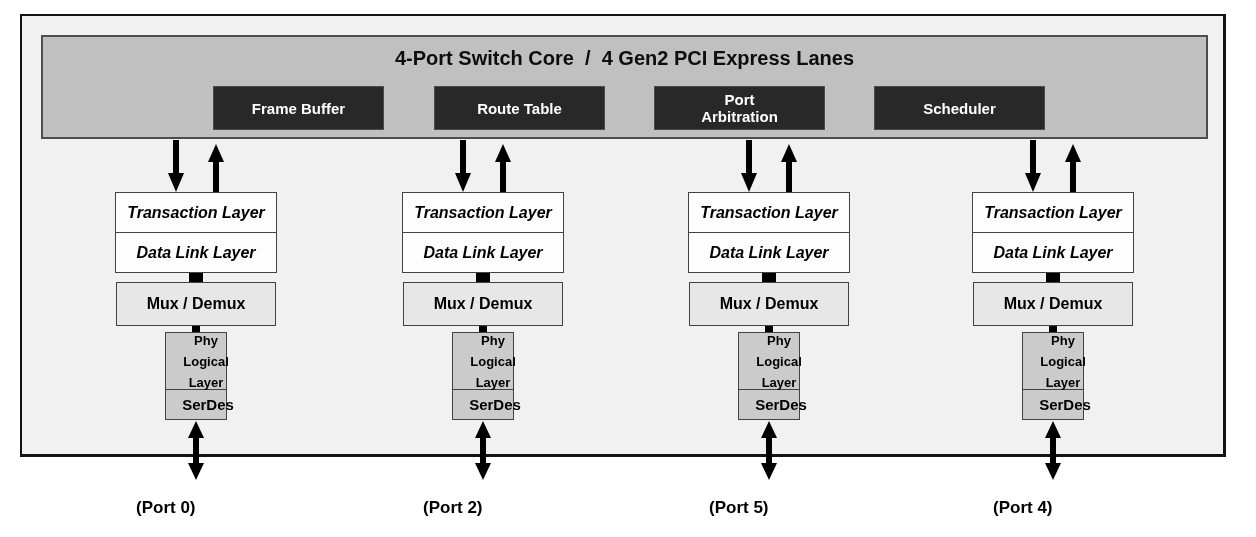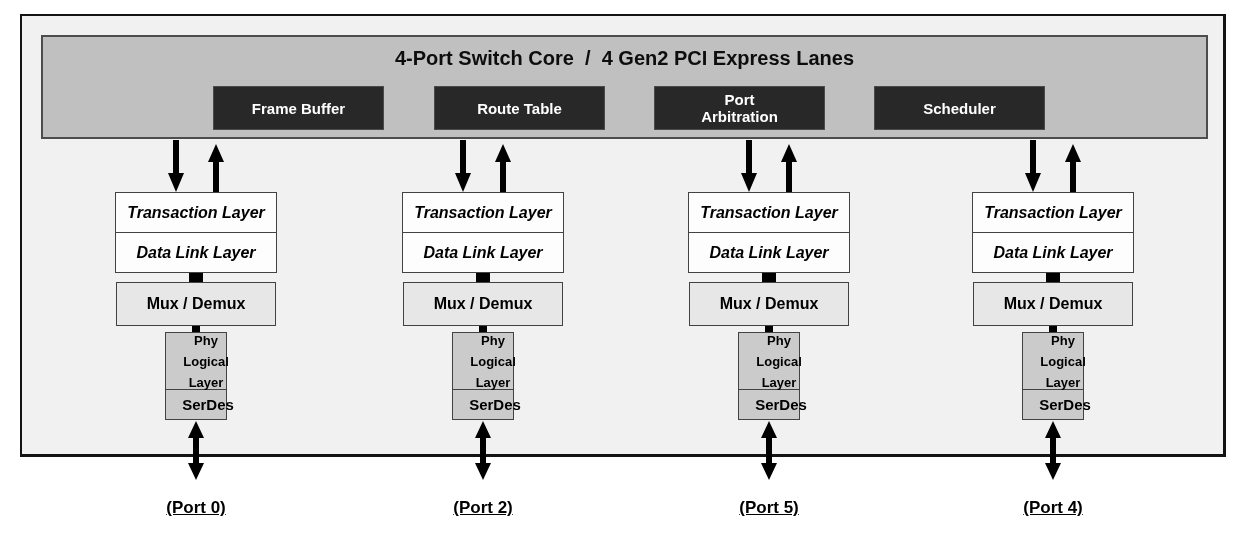--- a/index.html
+++ b/index.html
@@ -53,21 +53,21 @@
   }
   .phy-group{
     position:absolute;left:50px;top:193px;width:62px;box-sizing:border-box;
     background:var(--phy-fill);border:1.5px solid var(--box-border);text-align:center;
   }
   .phy-cell{height:56px;display:flex;align-items:center;justify-content:center;
     font-size:13px;line-height:21px;white-space:pre-line;padding-left:20px;}
   .serdes-cell{height:29px;border-top:1.5px solid var(--box-border);
     display:flex;align-items:center;justify-content:center;font-size:15px;padding-left:24px;}
   .bidir{position:absolute;left:72px;top:282px;fill:var(--arrow);z-index:5;}
-  .port-label{position:absolute;left:21px;top:359px;width:120px;text-align:center;font-size:17px;text-decoration:underline;}
+  .port-label{position:absolute;left:21px;top:359px;width:120px;font-size:17px;}
 </style>
 </head>
 <body>
 
 <div class="canvas">
 
   <div class="outer-box"></div>
 
   <div class="core-bar">
     <div class="core-title">4-Port Switch Core  /  4 Gen2 PCI Express Lanes</div>

